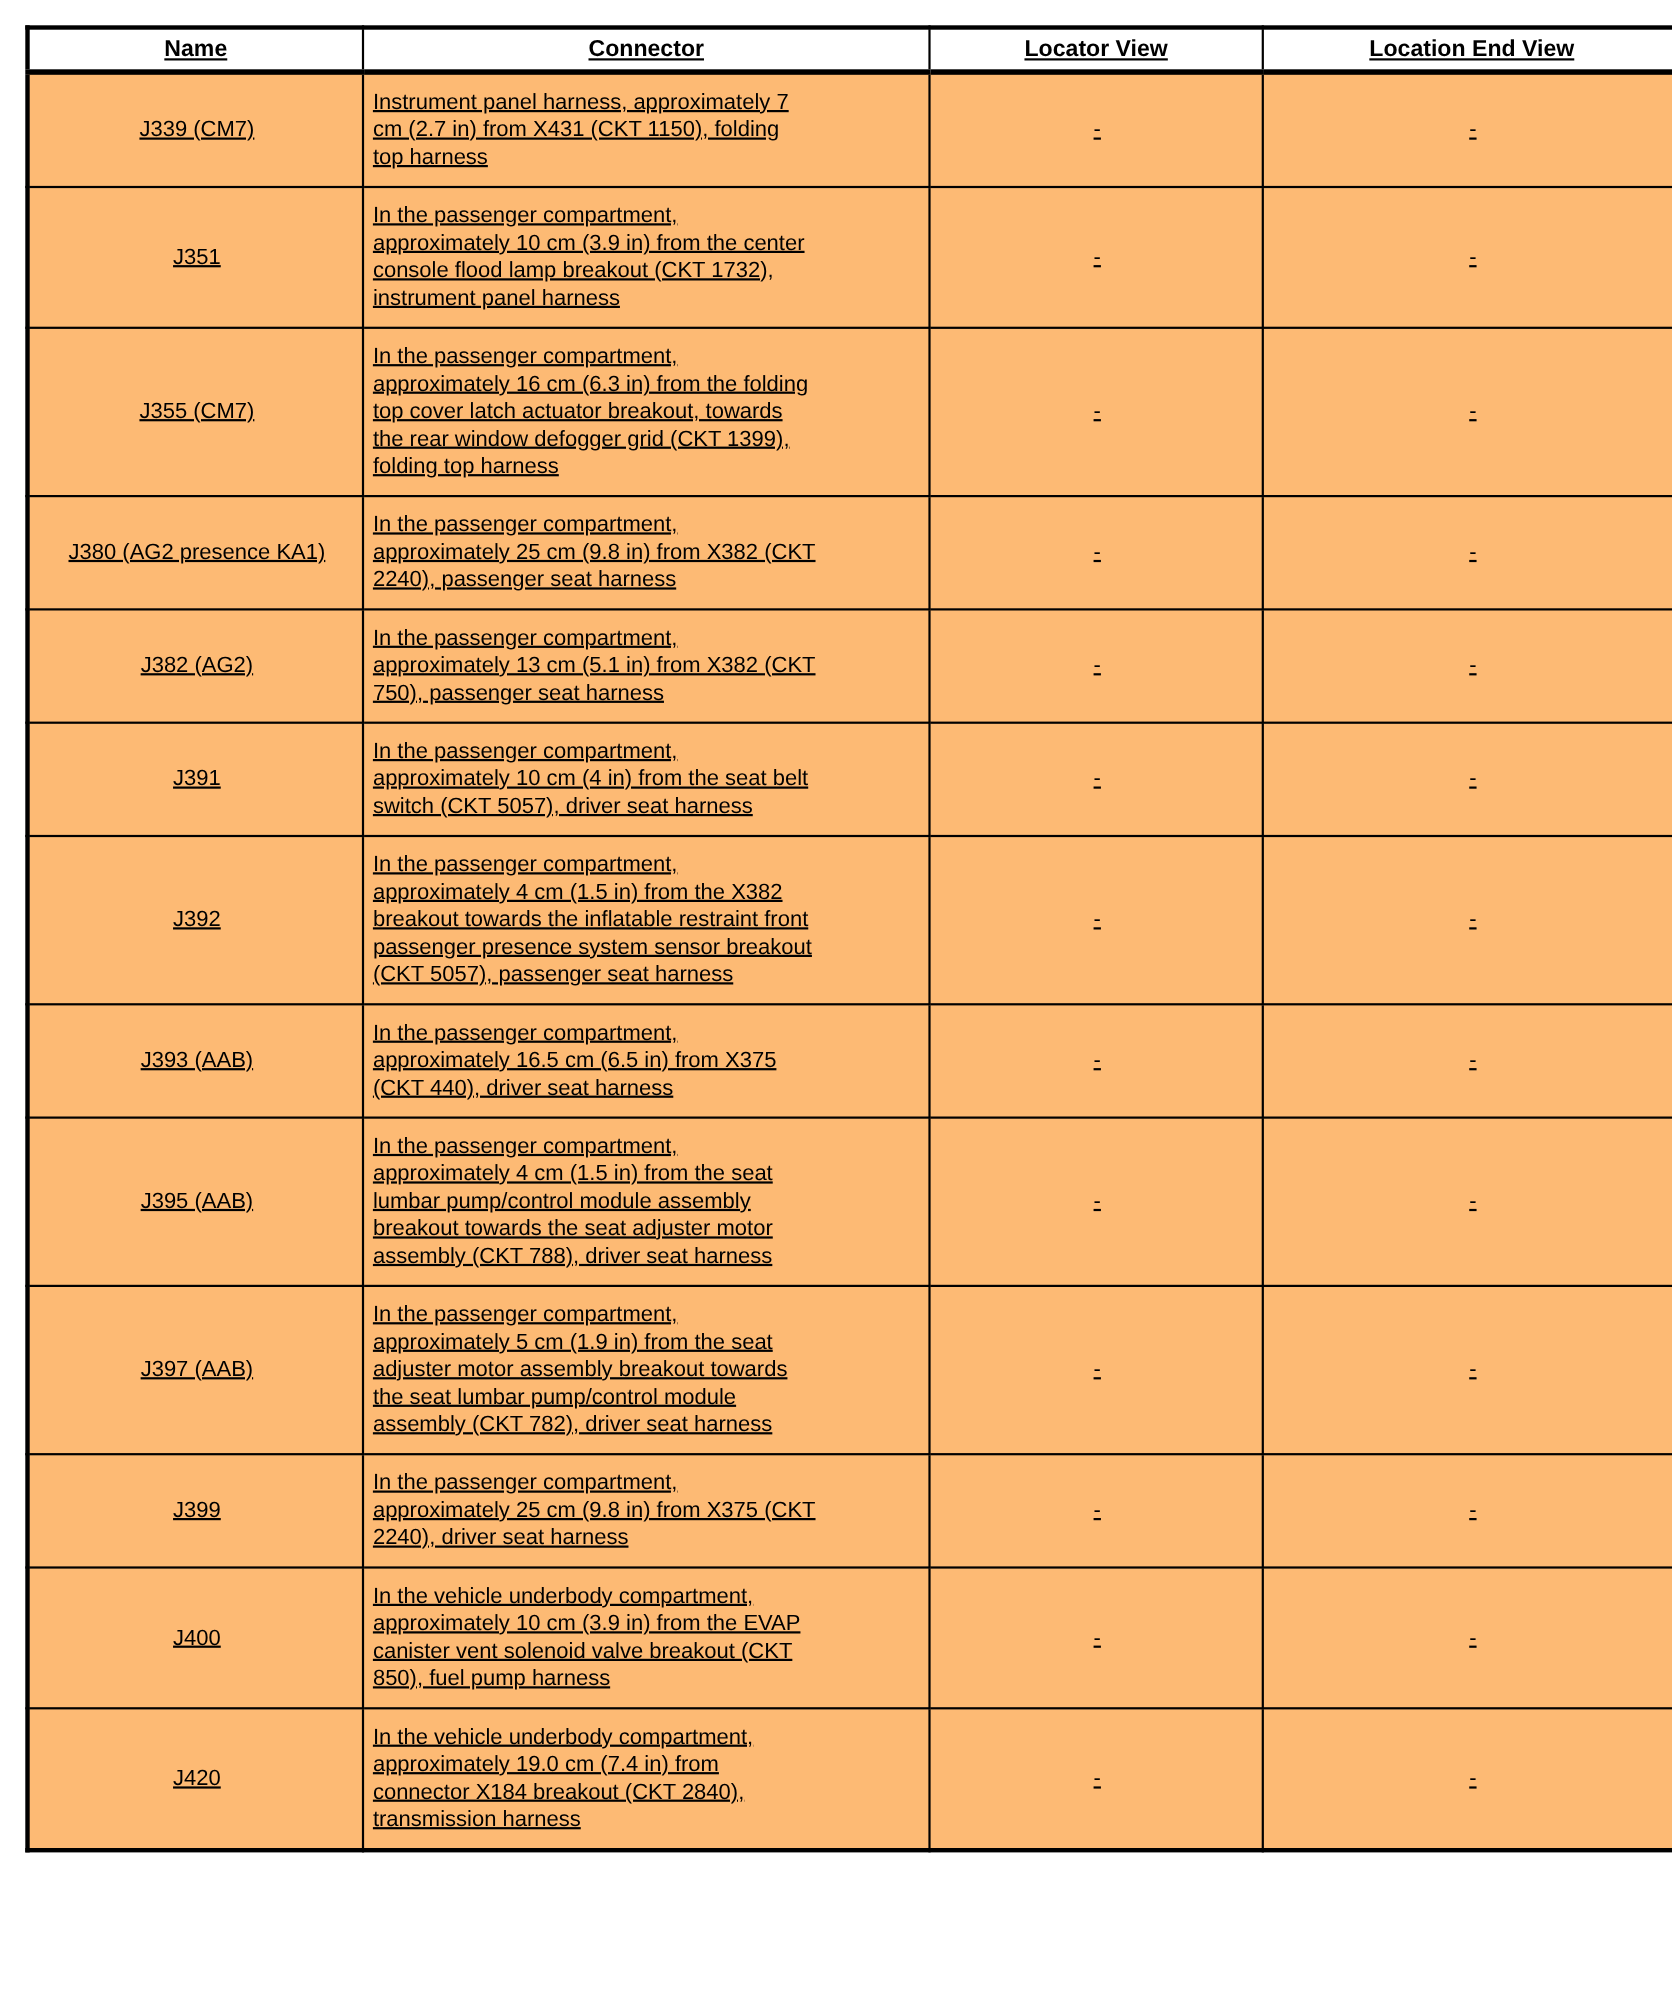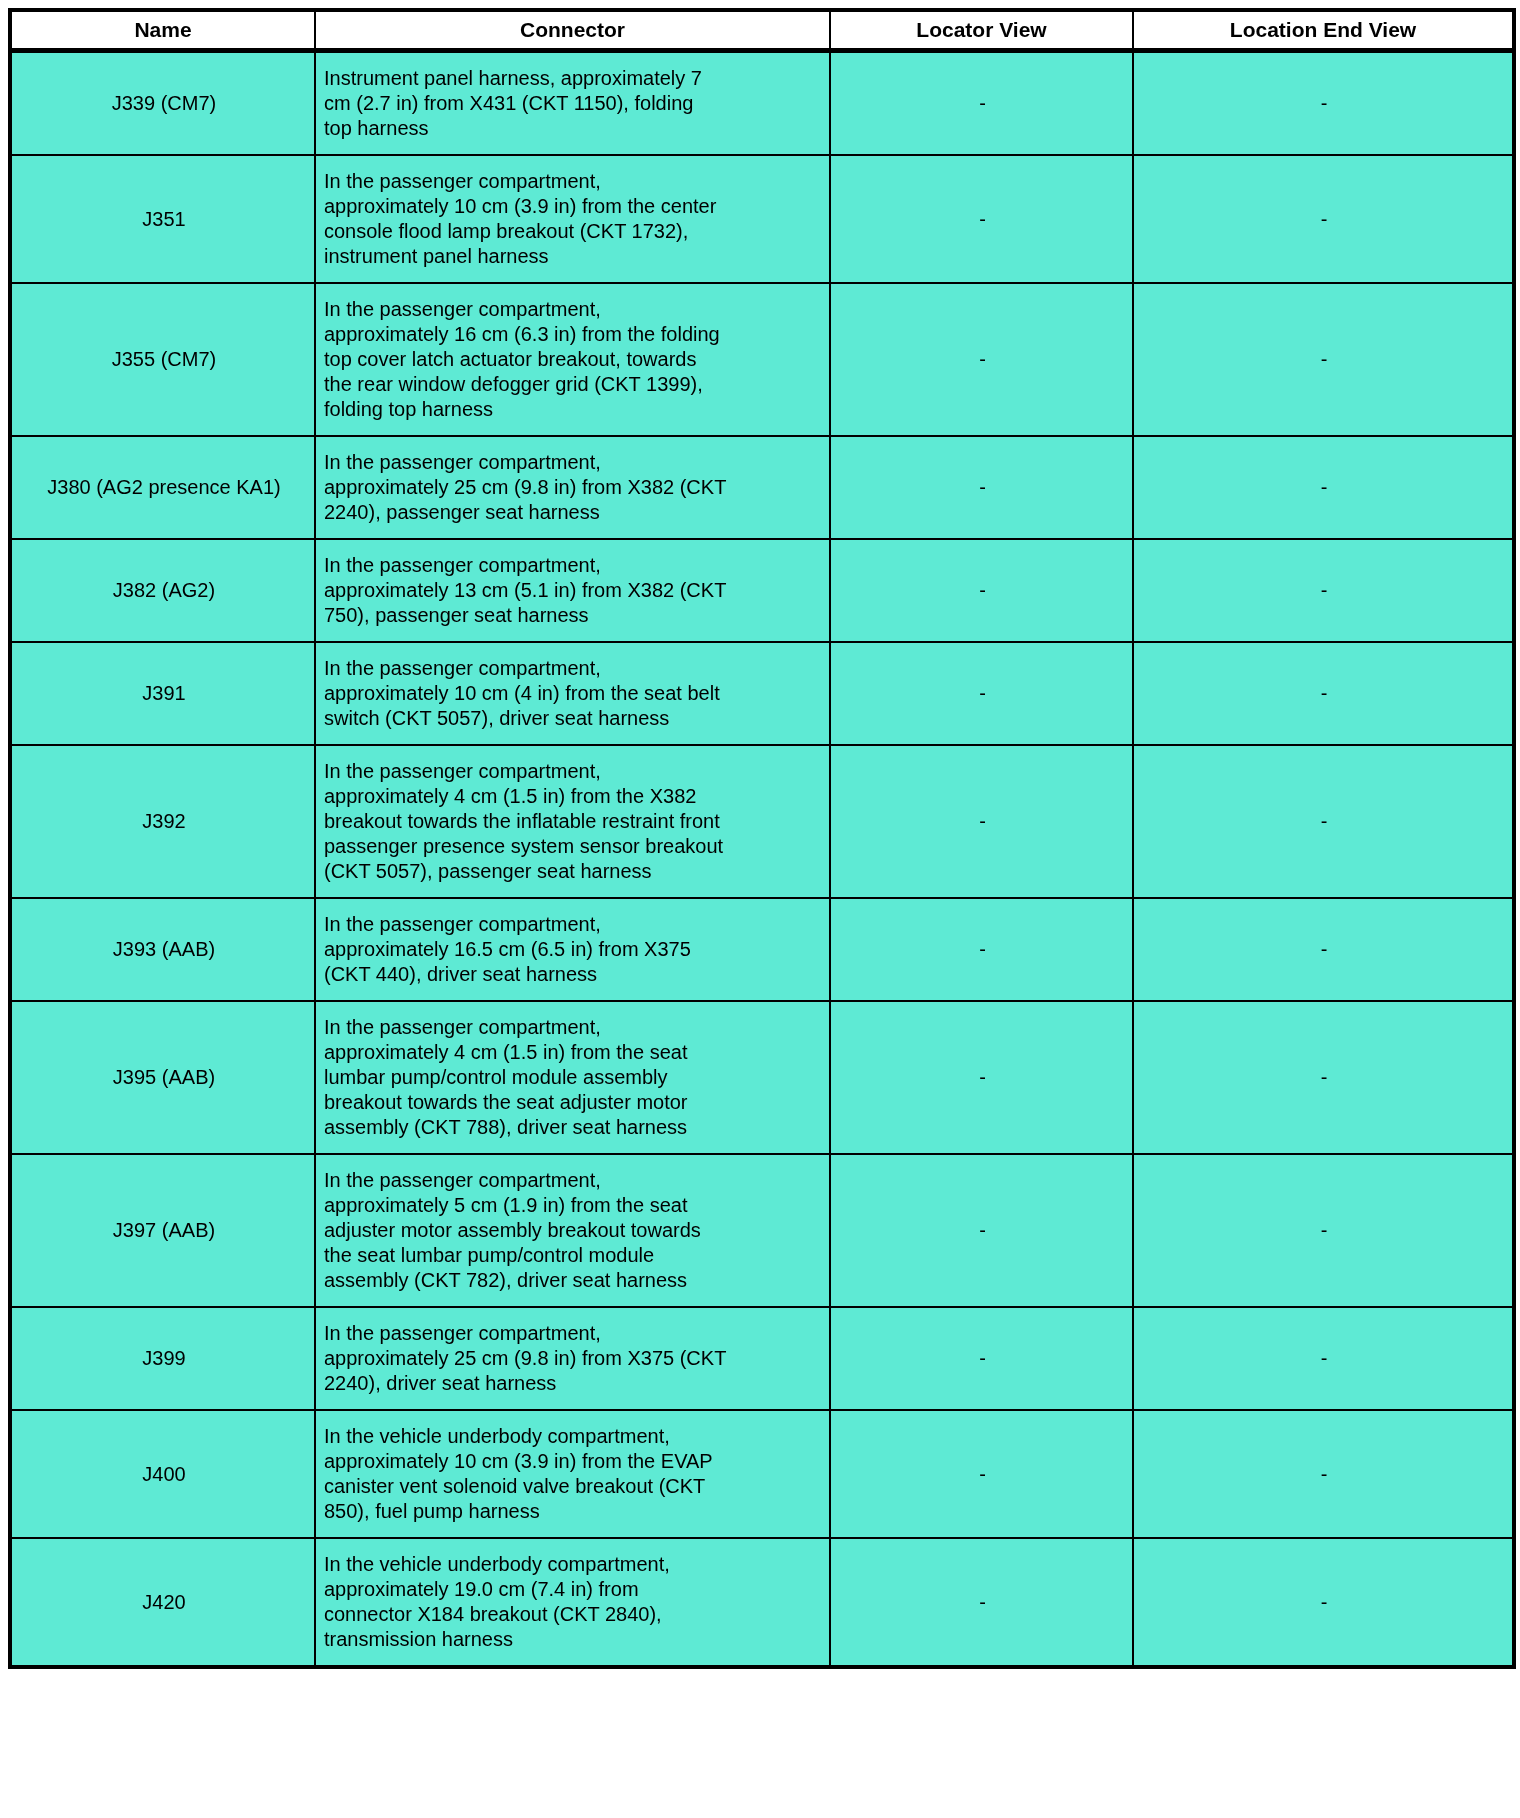--- a/index.html
+++ b/index.html
@@ -6,22 +6,23 @@
   html, body {
     margin: 0;
     padding: 0;
     background: #ffffff;
     color: #000000;
     font-family: "Liberation Sans", sans-serif;
   }
   .page {
     width: 1248px;
     height: 1818px;
-    padding: 8px;
+    padding: 23px;
     background: #ffffff;
+    text-decoration: underline;
   }
   table.connector-table {
     border-collapse: collapse;
     table-layout: fixed;
     width: 1504px;
     border: 4px solid #000000;
   }
   col.col-name { width: 305px; }
   col.col-location { width: 515px; }
   col.col-locator { width: 303px; }
@@ -35,21 +36,21 @@
     padding: 5px 4px;
     line-height: 26px;
     background: #ffffff;
   }
   td {
     border: 2px solid #000000;
     font-size: 20px;
     line-height: 25px;
     vertical-align: middle;
     padding: 13px 6px 13px 8px;
-    background: #5eead4;
+    background: #fdba74;
   }
   td.name-cell {
     white-space: pre-line;
     text-align: center;
   }
   td.location-cell {
     white-space: pre-line;
     text-align: left;
   }
   td.view-cell {

